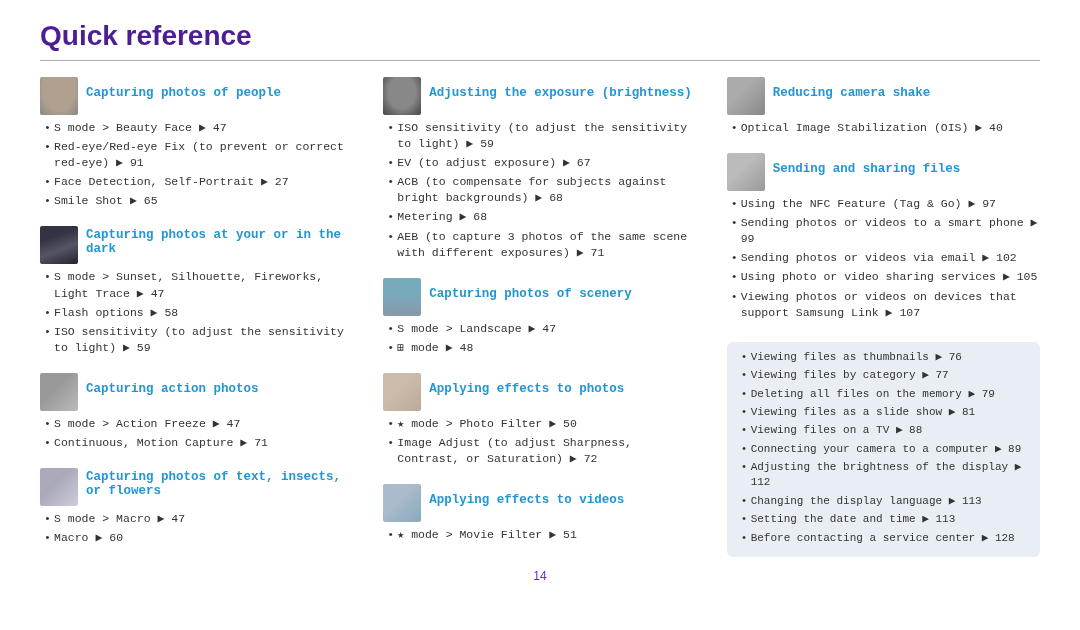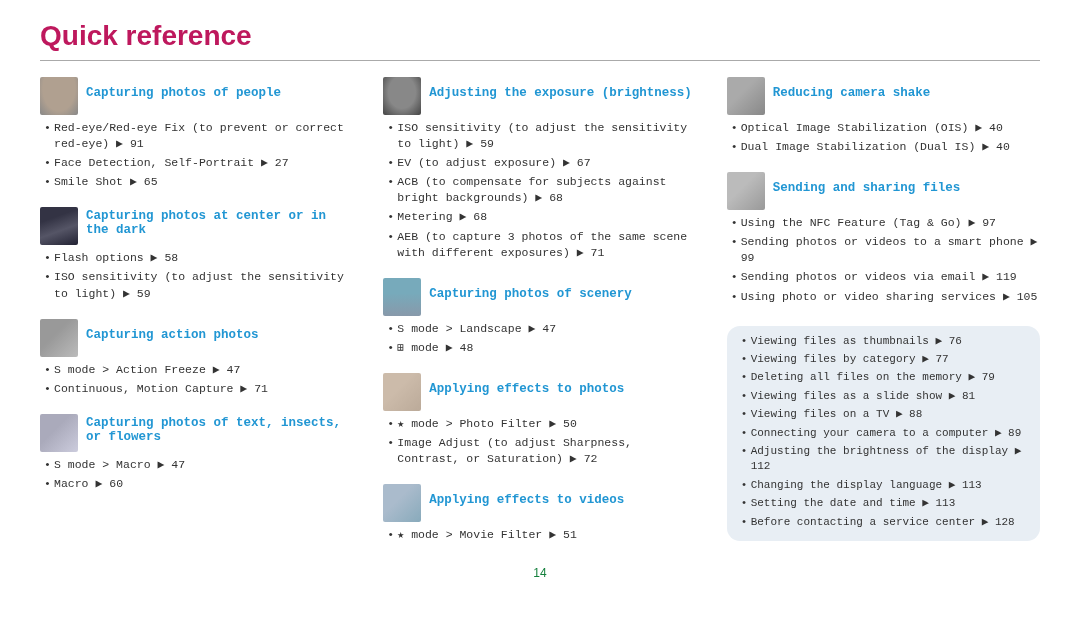--- a/index.html
+++ b/index.html
@@ -9,21 +9,21 @@
       font-size: 12px;
       color: #333;
       width: 1080px;
       height: 630px;
       overflow: hidden;
       padding: 20px 40px;
     }
     h1.page-title {
       font-size: 28px;
       font-weight: 900;
-      color: #be185d;
+      color: #4c1d95;
       margin-bottom: 8px;
     }
     hr.title-divider {
       border: none;
       border-top: 1.5px solid #aaa;
       margin-bottom: 16px;
     }
     .main-content {
       display: grid;
       grid-template-columns: 1fr 1fr 1fr;
@@ -69,31 +69,31 @@
       color: #333;
     }
     ul.item-list li::before {
       content: '•';
       position: absolute;
       left: 0;
       color: #333;
     }
     .blue-box {
       background: #e8eef4;
-      border-radius: 13px;
+      border-radius: 6px;
       padding: 8px 10px;
       margin-top: 4px;
     }
     .blue-box ul.item-list li {
       font-size: 11px;
     }
     .page-number {
       text-align: center;
       font-size: 12px;
-      color: #15803d;
+      color: #6d28d9;
       margin-top: 6px;
     }
     
     .img-person { background: radial-gradient(ellipse at 50% 30%, #b0a090 60%, #888 100%); }
     .img-night { background: linear-gradient(160deg, #334 30%, #556 60%, #223 100%); }
     .img-action { background: linear-gradient(135deg, #999 40%, #bbb 100%); }
     .img-text-insects { background: linear-gradient(135deg, #aab 40%, #ccd 100%); }
     .img-exposure { background: radial-gradient(ellipse at 50% 40%, #888 50%, #444 100%); }
     .img-scenery { background: linear-gradient(180deg, #7ab 40%, #89a 100%); }
     .img-effects-photos { background: linear-gradient(135deg, #cba 40%, #ba9 100%); }
@@ -111,32 +111,34 @@
 <div class="main-content">
 
   <div class="col">
 
     <div class="section-block">
       <div class="section-header">
         <div class="section-thumb img-person"></div>
         <span class="section-title">Capturing photos of people</span>
       </div>
       <ul class="item-list">
+        <li><span>S mode &gt; Beauty Face ▶ 47</span></li>
         <li><span>Red-eye/Red-eye Fix (to prevent or correct red-eye) ▶ 91</span></li>
         <li><span>Face Detection, Self-Portrait ▶ 27</span></li>
         <li><span>Smile Shot ▶ 65</span></li>
       </ul>
     </div>
 
     <div class="section-block">
       <div class="section-header">
         <div class="section-thumb img-night"></div>
-        <span class="section-title">Capturing photos at center or in the dark</span>
-      </div>
-      <ul class="item-list">
+        <span class="section-title">Capturing photos at your or in the dark</span>
+      </div>
+      <ul class="item-list">
+        <li><span>S mode &gt; Sunset, Silhouette, Fireworks, Light Trace ▶ 47</span></li>
         <li><span>Flash options ▶ 58</span></li>
         <li><span>ISO sensitivity (to adjust the sensitivity to light) ▶ 59</span></li>
       </ul>
     </div>
 
     <div class="section-block">
       <div class="section-header">
         <div class="section-thumb img-action"></div>
         <span class="section-title">Capturing action photos</span>
       </div>
@@ -211,34 +213,34 @@
 
   <div class="col">
 
     <div class="section-block">
       <div class="section-header">
         <div class="section-thumb img-camera-shake"></div>
         <span class="section-title">Reducing camera shake</span>
       </div>
       <ul class="item-list">
         <li><span>Optical Image Stabilization (OIS) ▶ 40</span></li>
-        <li><span>Dual Image Stabilization (Dual IS) ▶ 40</span></li>
       </ul>
     </div>
 
     <div class="section-block">
       <div class="section-header">
         <div class="section-thumb img-sharing"></div>
         <span class="section-title">Sending and sharing files</span>
       </div>
       <ul class="item-list">
         <li><span>Using the NFC Feature (Tag &amp; Go) ▶ 97</span></li>
         <li><span>Sending photos or videos to a smart phone ▶ 99</span></li>
-        <li><span>Sending photos or videos via email ▶ 119</span></li>
+        <li><span>Sending photos or videos via email ▶ 102</span></li>
         <li><span>Using photo or video sharing services ▶ 105</span></li>
+        <li><span>Viewing photos or videos on devices that support Samsung Link ▶ 107</span></li>
       </ul>
     </div>
 
     <div class="blue-box">
       <ul class="item-list">
         <li><span>Viewing files as thumbnails ▶ 76</span></li>
         <li><span>Viewing files by category ▶ 77</span></li>
         <li><span>Deleting all files on the memory ▶ 79</span></li>
         <li><span>Viewing files as a slide show ▶ 81</span></li>
         <li><span>Viewing files on a TV ▶ 88</span></li>

